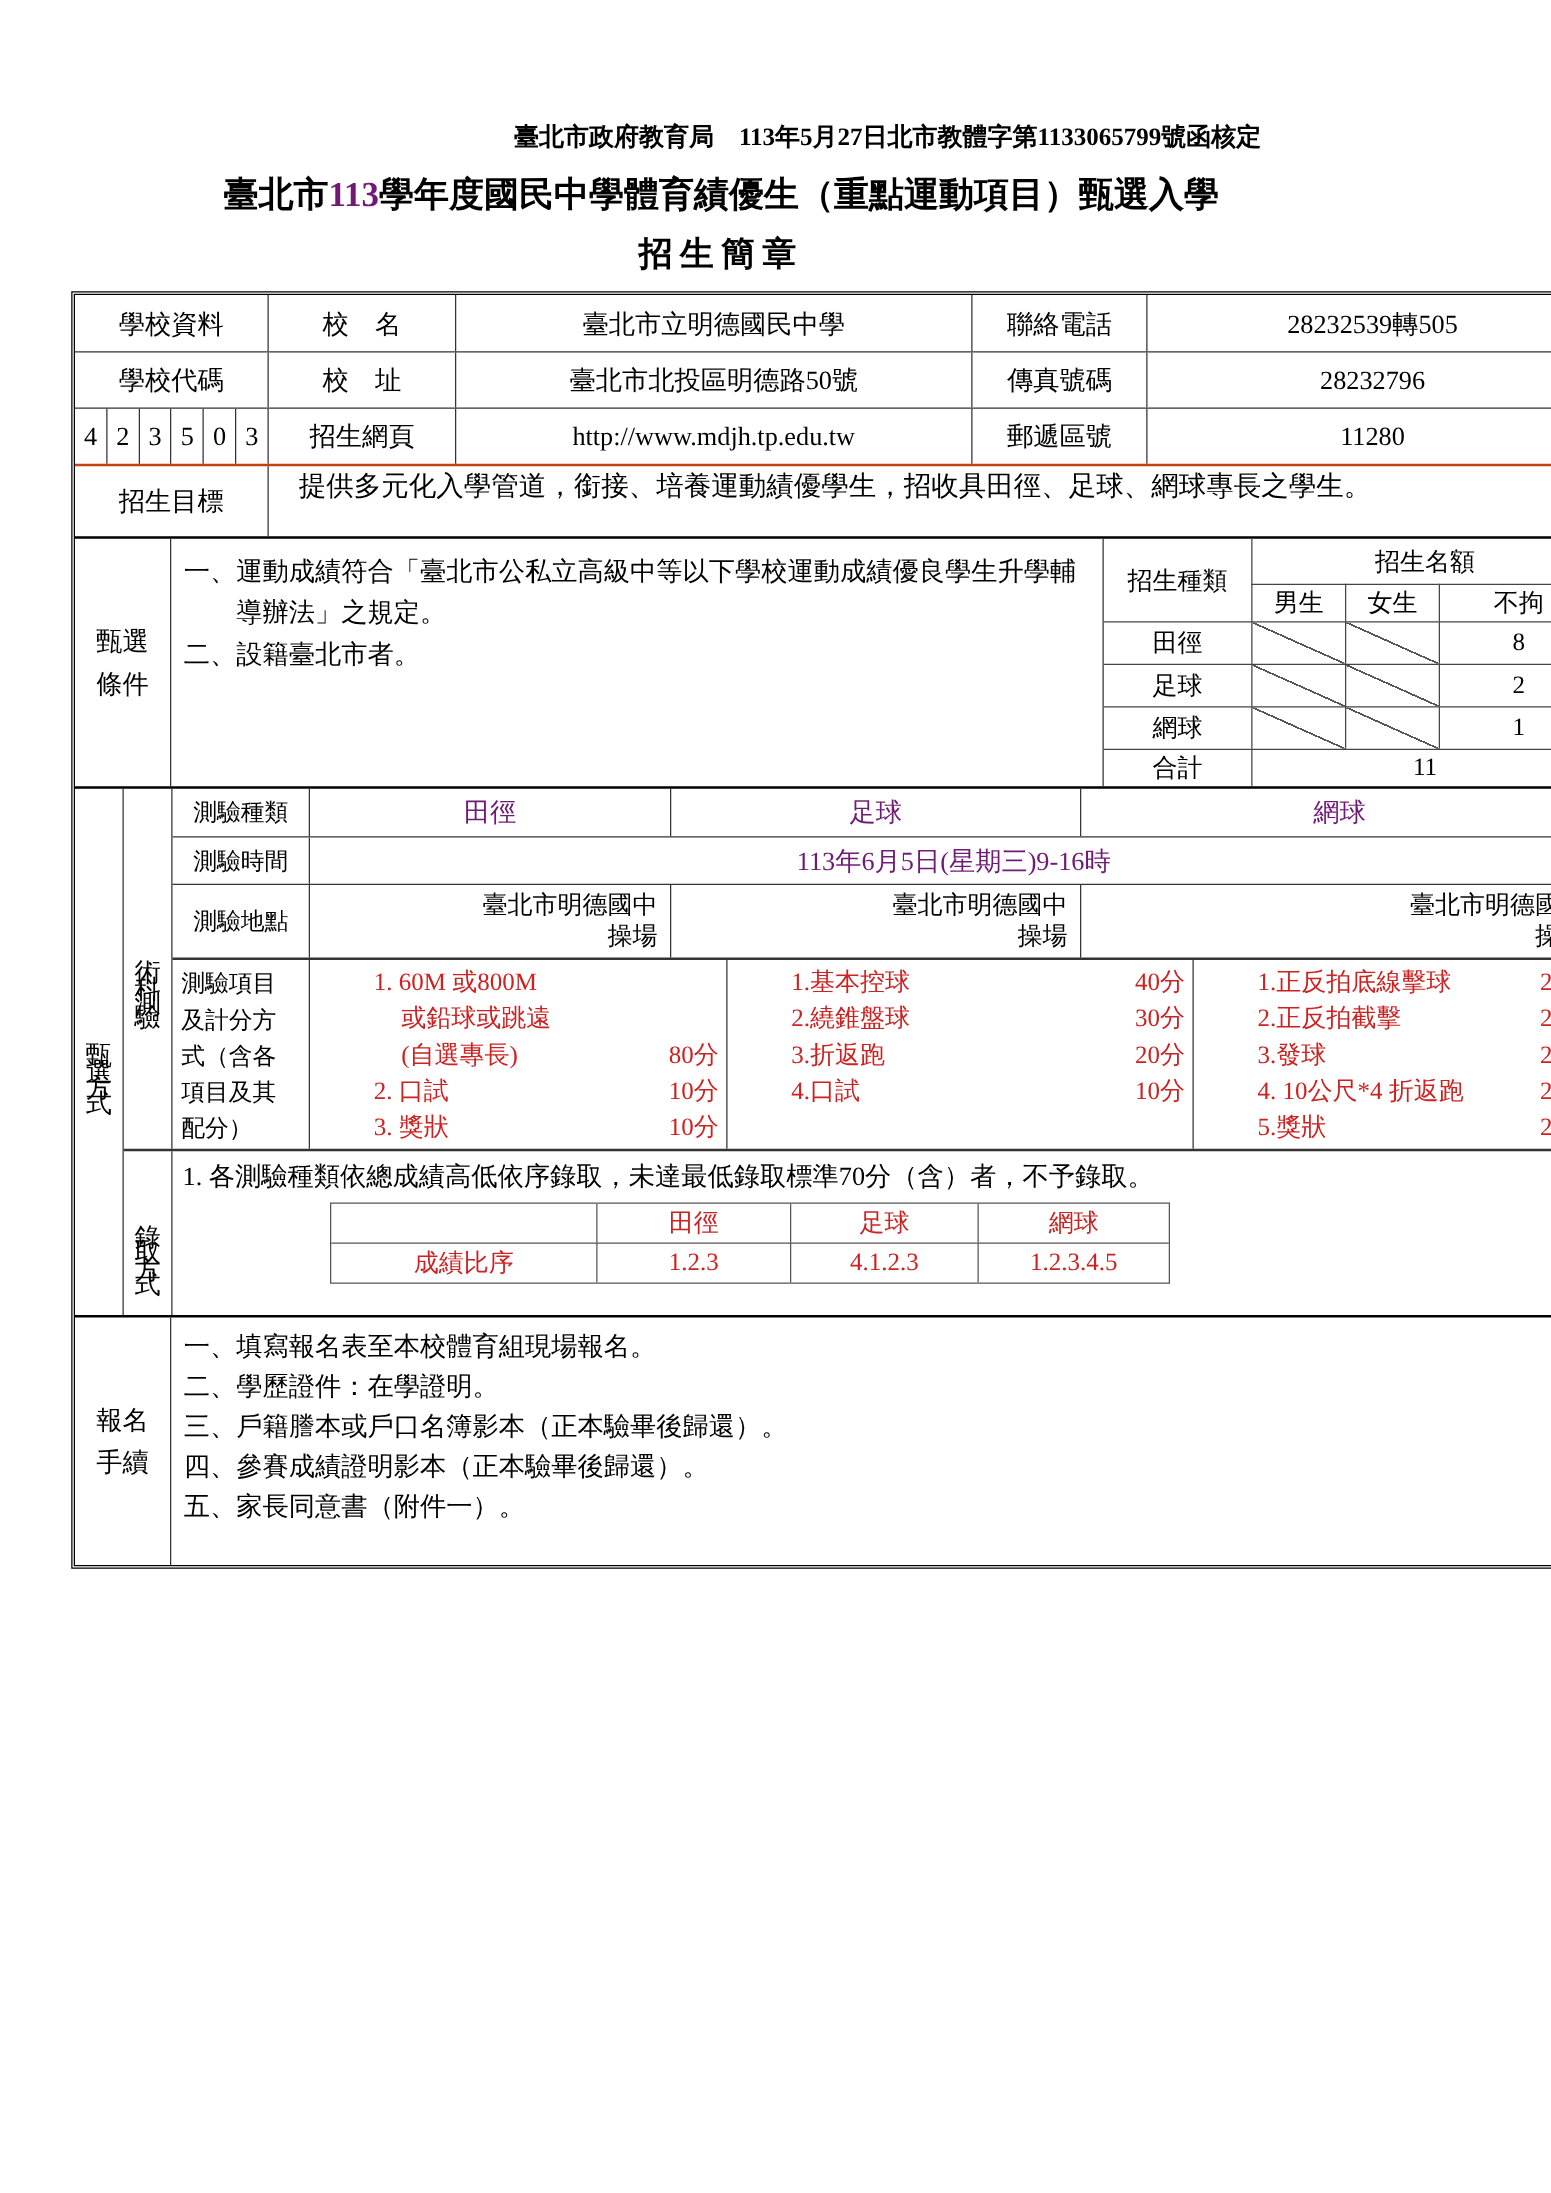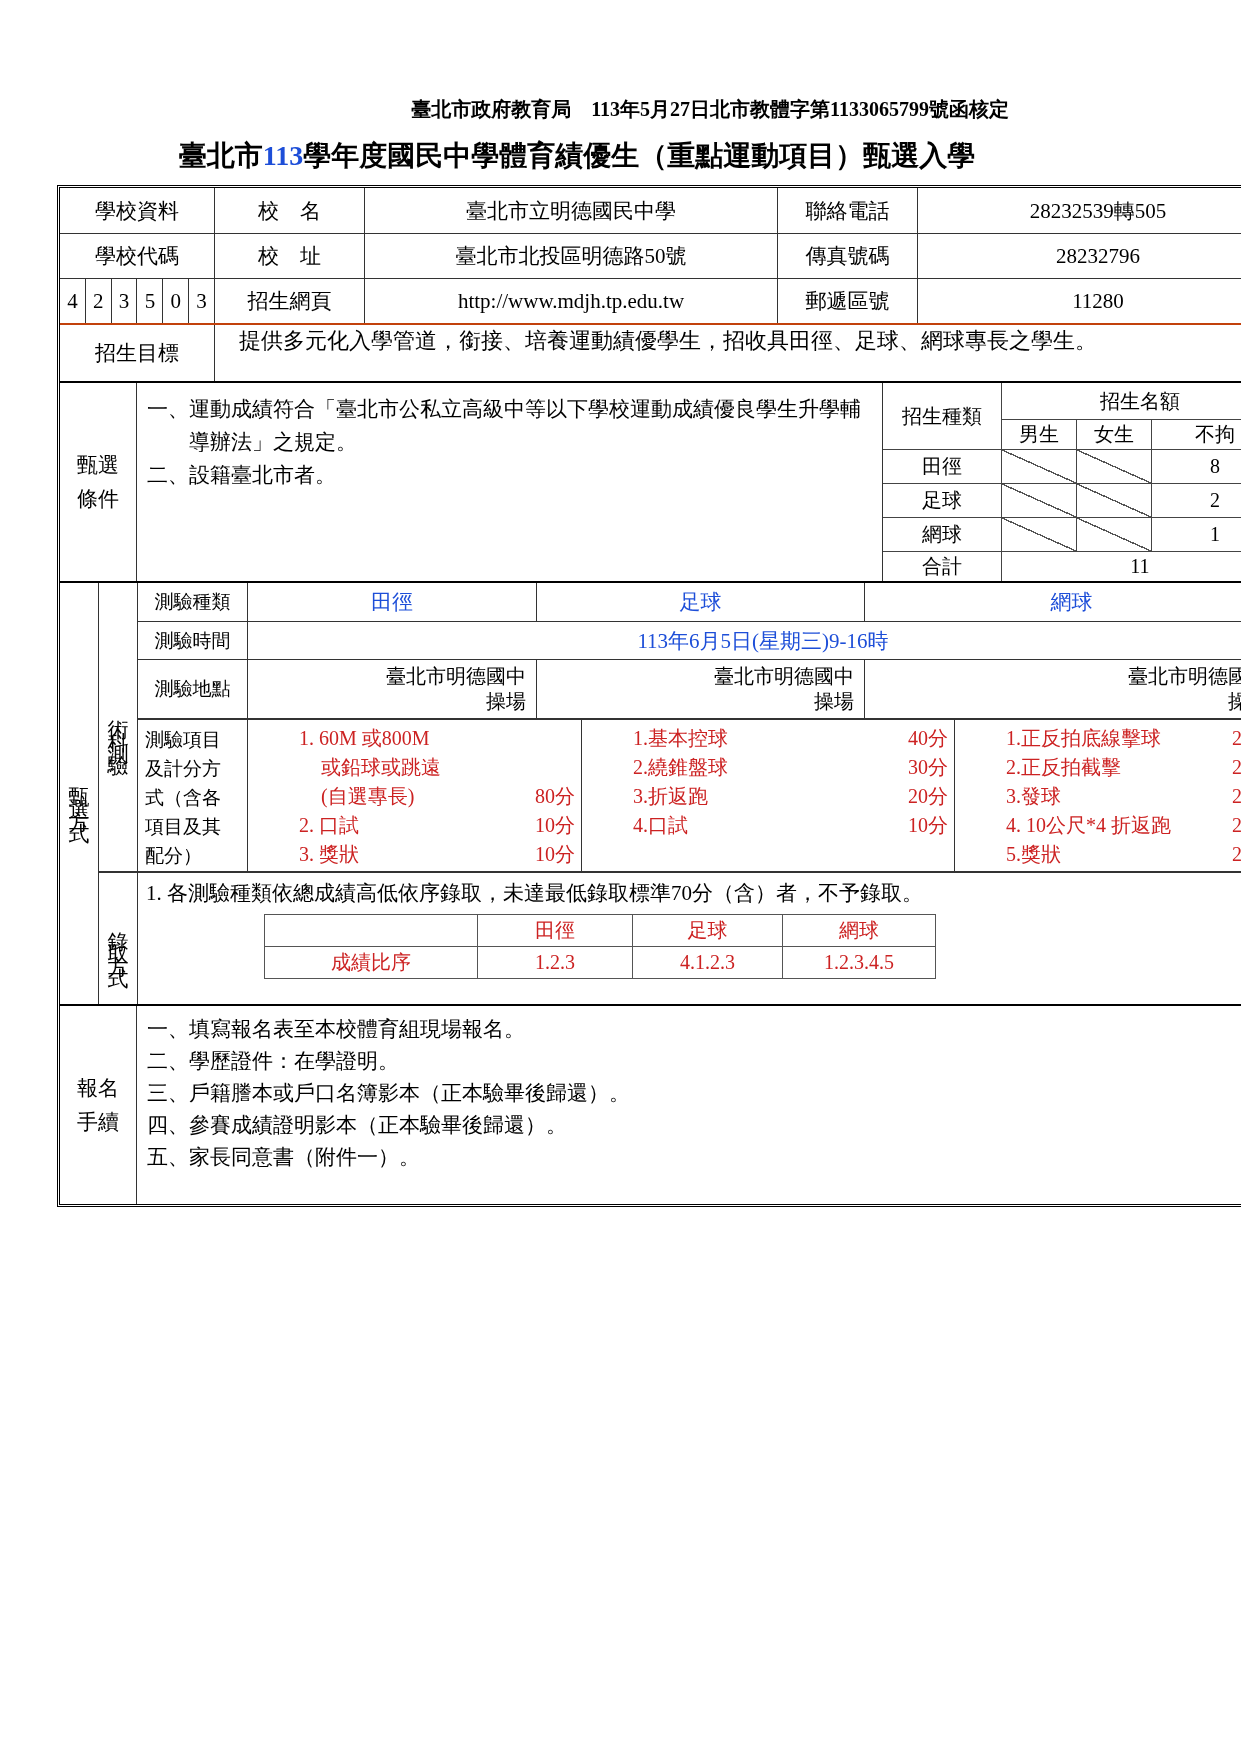--- a/index.html
+++ b/index.html
@@ -4,21 +4,21 @@
 <style>
   * { box-sizing: border-box; margin: 0; padding: 0; }
   html,body { background:#ffffff; }
   .page {
     position: relative;
     width: 1241px; height: 1754px;
     background: #fff; color: #000;
     font-family: "Liberation Serif", "DejaVu Serif", serif;
     overflow: hidden;
   }
-  .red { color: #1d4ed8; }
+  .red { color: #701a75; }
   .bold { font-weight: 700; }
 
   .approval {
     padding-top: 96px;
     margin-left: 57px; width: 952px;
     text-align: right;
     font-size: 20px; font-weight: 700;
   }
   .title {
     margin: 14px 0 10px 57px; width: 1040px;
@@ -138,20 +138,21 @@
 </style>
 </head>
 <body>
 
 <div class="page">
 
   <div class="approval">臺北市政府教育局　113年5月27日北市教體字第1133065799號函核定</div>
 
   <div class="title"><span>臺北市</span><span class="red">113</span><span>學年度國民中學體育績優生（重點運動項目）甄選入學</span></div>
 
+  <div class="subtitle">招生簡章</div>
 
   <div class="doc">
 
     <div class="irow">
       <div class="ic w-a">學校資料</div>
       <div class="ic w-b">校　名</div>
       <div class="ic w-c">臺北市立明德國民中學</div>
       <div class="ic w-d">聯絡電話</div>
       <div class="ic w-e">28232539轉505</div>
     </div>

